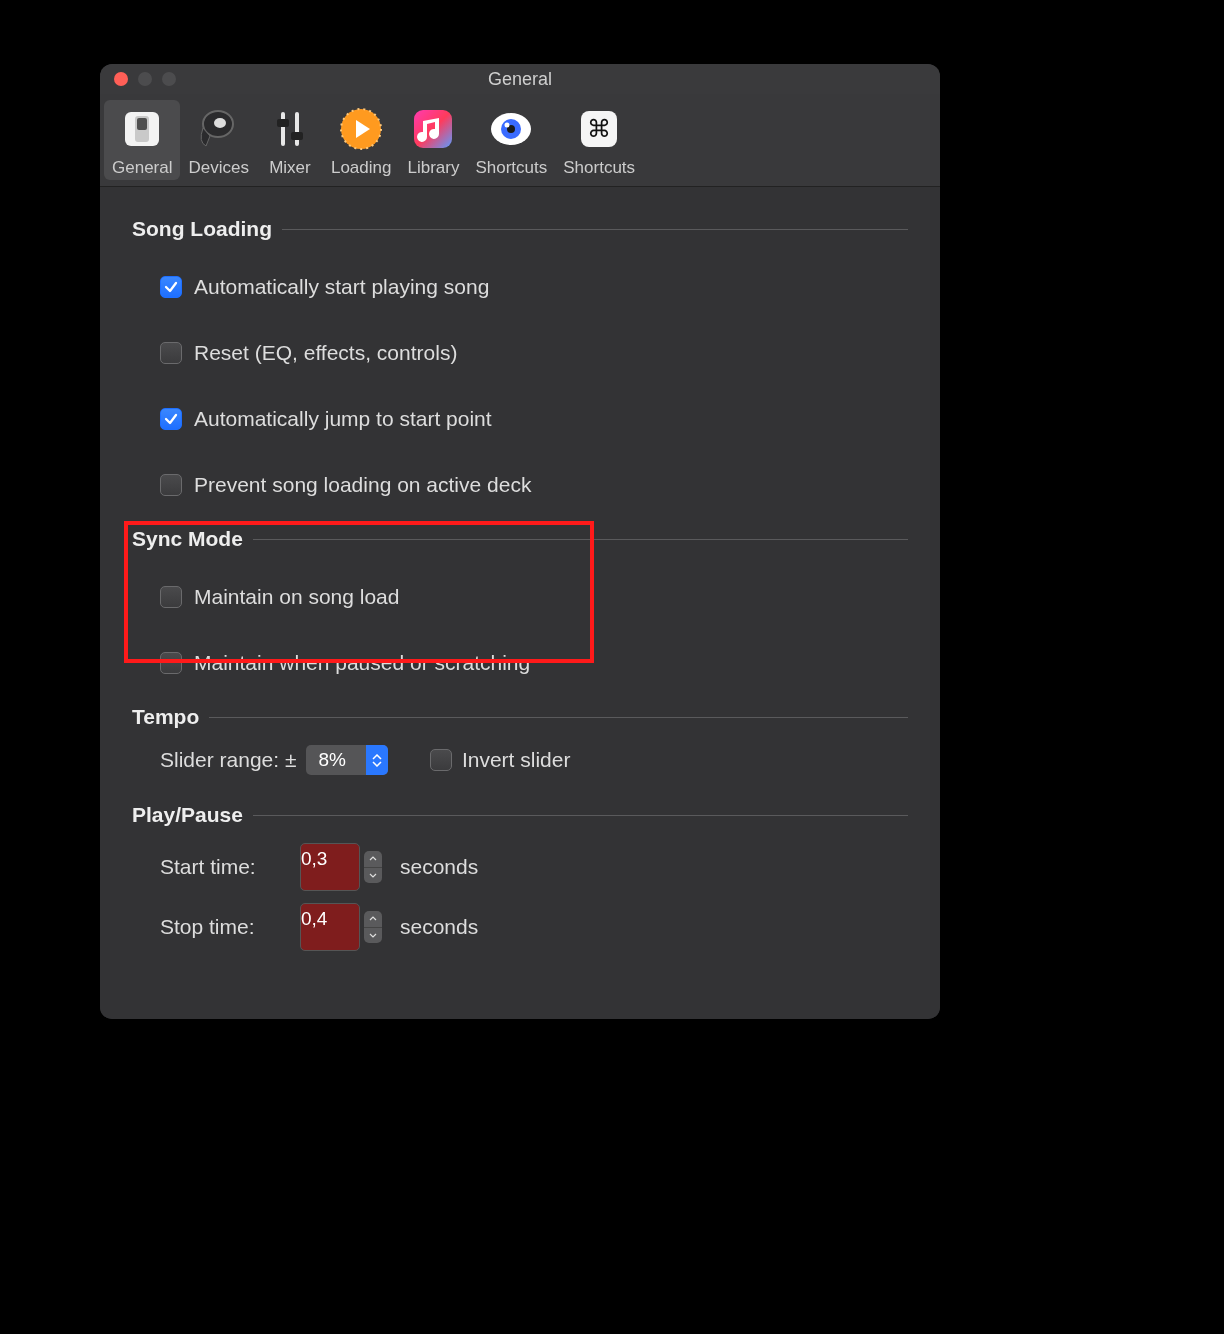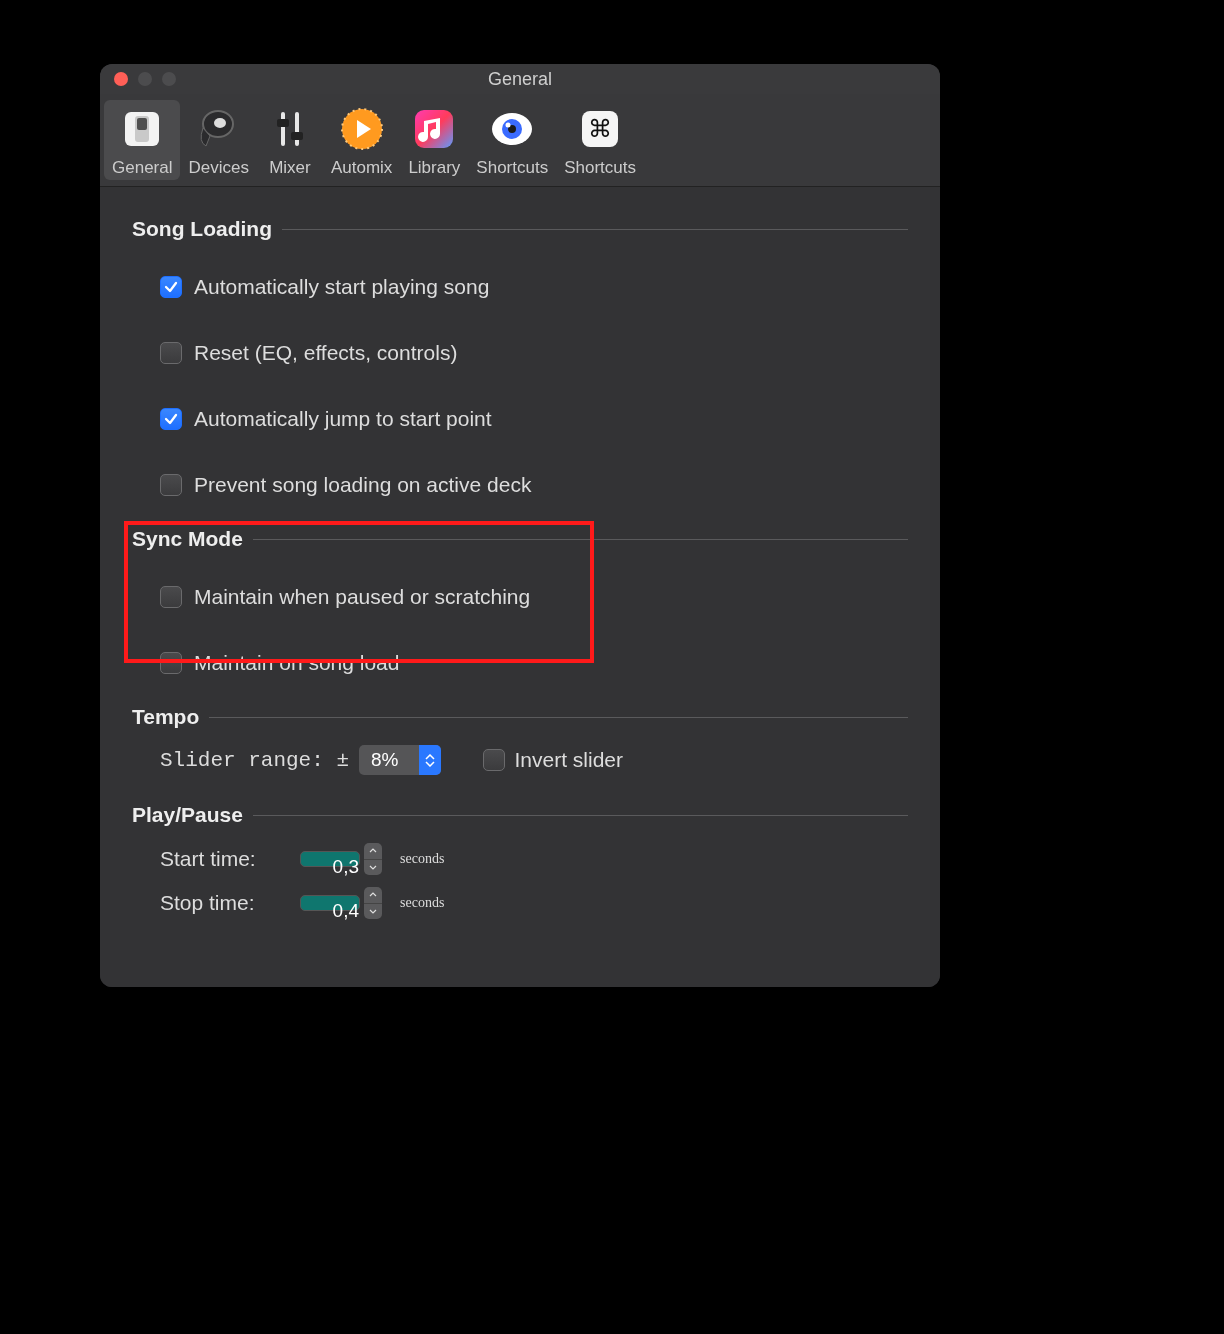--- a/index.html
+++ b/index.html
@@ -159,27 +159,27 @@
     flex-direction: column;
     align-items: center;
     justify-content: center;
     gap: 1px;
   }
   .stepper-input {
     display: inline-flex;
     align-items: center;
   }
   .num-field {
-    background: #0f766e;
+    background: #7f1d1d;
     border: 1px solid #555;
     border-radius: 5px;
     color: #fff;
     width: 60px;
-    height: 16px;
-    text-align: right;
+    height: 48px;
+    text-align: left;
     font-size: 19px;
     line-height: 30px;
   }
   .stepper {
     width: 18px;
     height: 32px;
     margin-left: 4px;
     display: flex;
     flex-direction: column;
     background: #5a5a5c;
@@ -187,21 +187,21 @@
     overflow: hidden;
   }
   .stepper .btn {
     flex: 1;
     display: flex;
     align-items: center;
     justify-content: center;
     cursor: pointer;
   }
   .stepper .btn:first-child { border-bottom: 1px solid #444; }
-  .unit { margin-left: 8px; font-size: 14px; color: #ddd; font-family: Liberation Serif, serif; }
+  .unit { margin-left: 8px; font-size: 21px; color: #ddd; }
 </style>
 </head>
 <body>
 
 <div class="window">
 
   <div class="titlebar">
     <div class="traffic">
       <div class="dot close"></div>
       <div class="dot"></div>
@@ -248,21 +248,21 @@
     </div>
 
     <div class="tab">
       <div class="iconbox">
         <svg width="46" height="46" viewBox="0 0 46 46">
           <circle cx="23" cy="23" r="20" fill="#ff9a1f"></circle>
           <circle cx="23" cy="23" r="20" fill="none" stroke="#ffc87a" stroke-width="2" stroke-dasharray="2 4"></circle>
           <path d="M 18 14 L 32 23 L 18 32 Z" fill="#fff"></path>
         </svg>
       </div>
-      <span class="tab-label">Automix</span>
+      <span class="tab-label">Loading</span>
     </div>
 
     <div class="tab">
       <div class="iconbox">
         <svg width="44" height="44" viewBox="0 0 44 44">
           <defs>
             <linearGradient id="lg" x1="0" y1="0" x2="1" y2="1">
               <stop offset="0" stop-color="#ff3bb0"></stop>
               <stop offset="0.5" stop-color="#ff3b5c"></stop>
               <stop offset="1" stop-color="#5b9bff"></stop>
@@ -339,37 +339,37 @@
     <div class="section" style="position:relative;">
       <div class="highlight-box" style="left:-8px; top:-6px; width:470px; height:142px;"></div>
       <div class="section-header">
         <span class="section-title">Sync Mode</span>
         <div class="section-line"></div>
       </div>
       <div class="row">
         <span class="checkbox">
           
         </span>
-        <span>Maintain when paused or scratching</span>
+        <span>Maintain on song load</span>
       </div>
       <div class="row">
         <span class="checkbox">
           
         </span>
-        <span>Maintain on song load</span>
+        <span>Maintain when paused or scratching</span>
       </div>
     </div>
 
     <div class="section">
       <div class="section-header">
         <span class="section-title">Tempo</span>
         <div class="section-line"></div>
       </div>
       <div class="form-row">
-        <span style="white-space:nowrap;font-family:Liberation Mono, monospace;">Slider range: ±</span>
+        <span style="white-space:nowrap;">Slider range: ±</span>
         <span class="select">
           <span class="val">8%</span>
           <span class="caret">
             <svg width="10" height="6" viewBox="0 0 10 6">
                 <path d="M1 5 L5 1 L9 5" stroke="#fff" stroke-width="1.5" fill="none"></path>
               </svg>
             <svg width="10" height="6" viewBox="0 0 10 6">
                 <path d="M1 1 L5 5 L9 1" stroke="#fff" stroke-width="1.5" fill="none"></path>
               </svg>
           </span>

